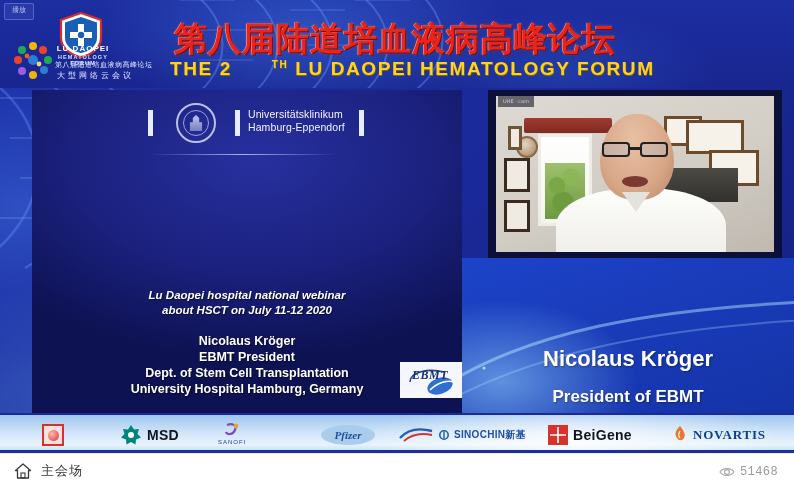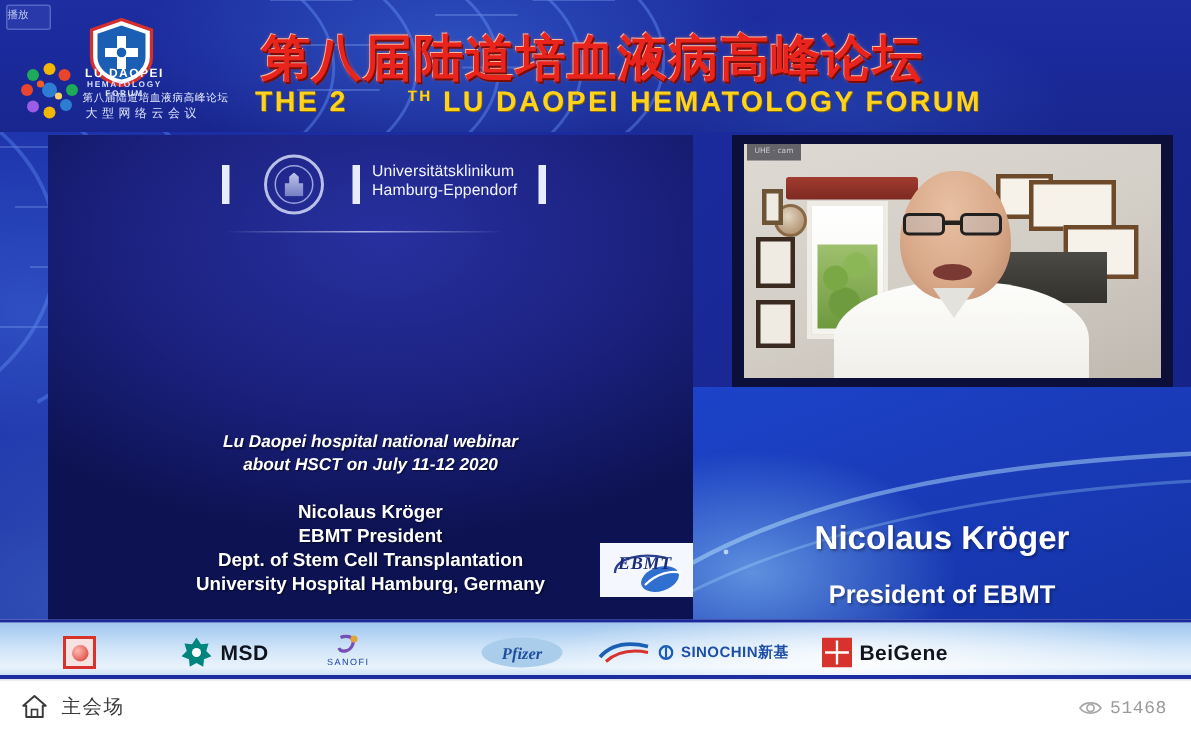--- a/index.html
+++ b/index.html
@@ -42,20 +42,21 @@
   .rec-badge {
     position: absolute;
     left: 4px; top: 3px;
     width: 28px; height: 15px;
     background: rgba(45,60,170,0.85);
     border: 1px solid rgba(120,150,230,0.5);
     border-radius: 2px;
     color: #b9c7ef;
     font-size: 7px;
     line-height: 13px;
+    text-align: center;
     letter-spacing: 0px;
     font-family: "DejaVu Sans", sans-serif;
   }
 
   .logo-shield {
     position: absolute;
     left: 58px; top: 12px;
     width: 46px; height: 46px;
   }
   .logo-shield-text {
@@ -777,20 +778,27 @@
     </div>
 
     <div class="sp" style="left:548px;">
       <svg width="20" height="20" viewBox="0 0 20 20">
         <rect x="0" y="0" width="20" height="20" fill="#d7332c"></rect>
         <path d="M10 2 L10 18 M2 10 L18 10" stroke="#ffffff" stroke-width="1.6"></path>
       </svg>
       <span class="sp-name">BeiGene</span>
     </div>
 
+    <div class="sp" style="left:672px;">
+      <svg width="16" height="20" viewBox="0 0 16 20">
+        <path d="M8 1 C4 5, 2 9, 5 13 C7 16, 10 16, 12 13 C14 10, 12 6, 8 1 Z" fill="#e8762c"></path>
+        <path d="M8 6 C6.5 8.5, 6 11, 8 13" fill="none" stroke="#ffffff" stroke-width="1.2"></path>
+      </svg>
+      <span class="sp-name" style="color:#0b3f8f; font-family:'Liberation Serif', serif; font-size:13px; letter-spacing:0.8px;">NOVARTIS</span>
+    </div>
   </div>
 
   <div class="footer">
     <div class="venue">
       <svg width="18" height="18" viewBox="0 0 18 18">
         <path d="M9 2 L16.5 8.5 L14.5 8.5 L14.5 16 L3.5 16 L3.5 8.5 L1.5 8.5 Z" fill="none" stroke="#3a3a3a" stroke-width="1.3" stroke-linejoin="round"></path>
         <rect x="7" y="11" width="4" height="5" fill="none" stroke="#3a3a3a" stroke-width="1.1"></rect>
       </svg>
       <span class="venue-label">主会场</span>
     </div>

